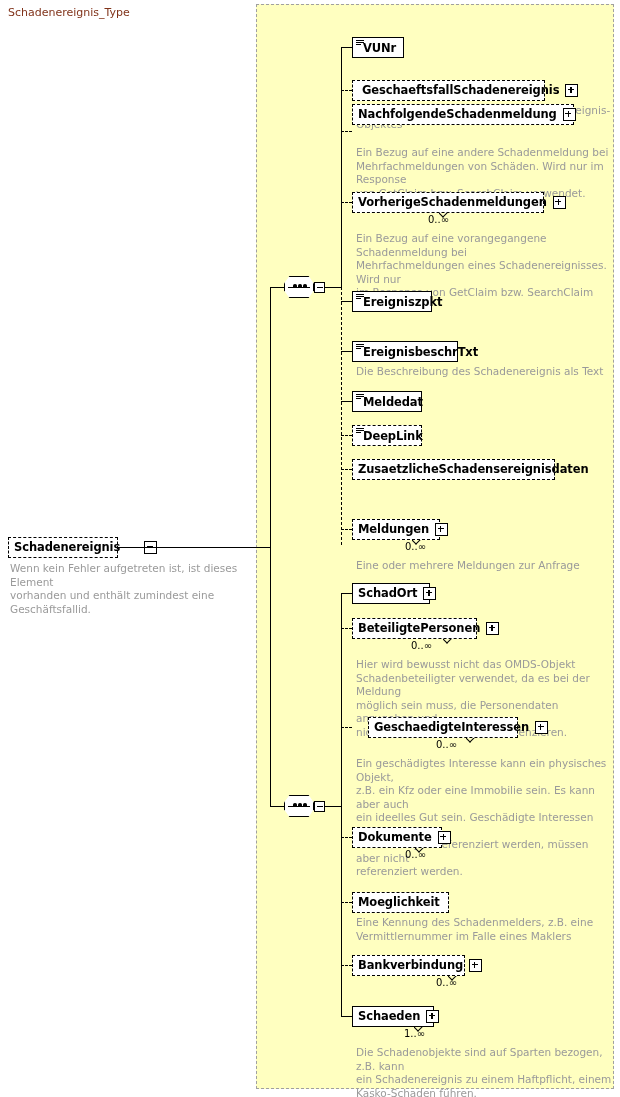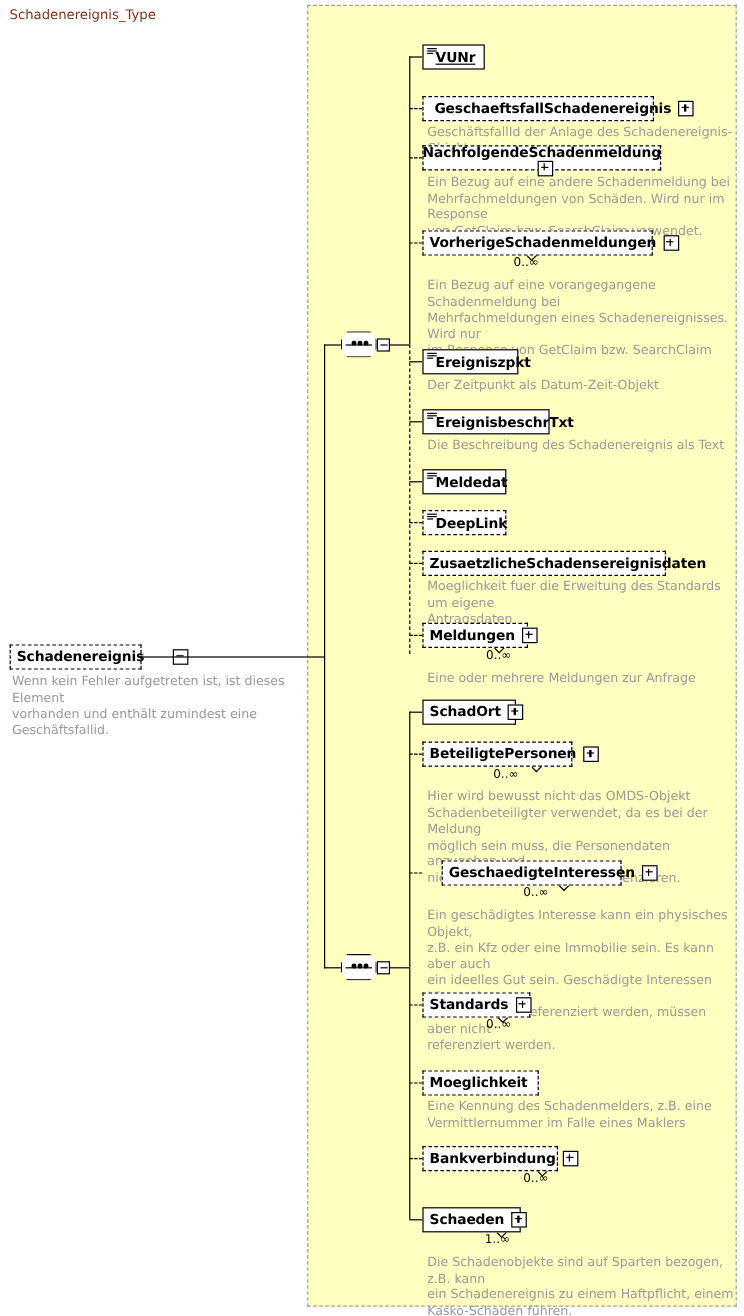--- a/index.html
+++ b/index.html
@@ -307,39 +307,39 @@
       <div class="dot d3"></div>
     <div class="sq-shadow"></div>
     <div class="sq"></div>
   </div>
 
   <div class="ln h" style="left:325px; top:287px; width:16px;"></div>
   <div class="ln v" style="left:341px; top:47px; height:240px;"></div>
   <div class="ln dash-v" style="left:341px; top:287px; height:258px;"></div>
 
   <div class="ln h" style="left:341px; top:47px; width:11px;"></div>
-  <div class="node has-marker" style="left:352px; top:37px; width:52px;text-decoration:underline;">
+  <div class="node has-marker" style="left:352px; top:37px; width:52px;">
     <span class="simple-marker">
         <i></i>
         <i></i>
         <i></i>
       </span>
     <span class="label">VUNr</span>
   </div>
 
   <div class="ln dash-h" style="left:341px; top:90px; width:11px;"></div>
   <div class="arrow-ref" style="left:352px; top:86px;"></div>
   <div class="node optional" style="left:352px; top:80px; width:193px;">
     <span class="label" style="margin-left:4px;">GeschaeftsfallSchadenereignis</span>
     <span class="ctrl plus"></span>
   </div>
   <div class="anno" style="left:356px; top:104px; width:258px;">GeschäftsfallId der Anlage des Schadenereignis-Objektes</div>
 
   <div class="ln dash-h" style="left:341px; top:131px; width:11px;"></div>
-  <div class="node optional" style="left:352px; top:121px; width:199px;flex-direction:column;">
+  <div class="node optional" style="left:352px; top:104px; width:222px;">
     <span class="label">NachfolgendeSchadenmeldung</span>
     <span class="ctrl plus"></span>
   </div>
   <div class="anno" style="left:356px; top:146px; width:258px;">Ein Bezug auf eine andere Schadenmeldung bei
 Mehrfachmeldungen von Schäden. Wird nur im Response
 von GetClaim bzw. SearchClaim verwendet.</div>
 
   <div class="ln dash-h" style="left:341px; top:202px; width:11px;"></div>
   <div class="node optional" style="left:352px; top:192px; width:192px;">
     <span class="label">VorherigeSchadenmeldungen</span>
@@ -354,21 +354,20 @@
 
   <div class="ln h" style="left:341px; top:301px; width:11px;"></div>
   <div class="node has-marker" style="left:352px; top:291px; width:80px;">
     <span class="simple-marker">
         <i></i>
         <i></i>
         <i></i>
       </span>
     <span class="label">Ereigniszpkt</span>
   </div>
-  <div class="anno" style="left:356px; top:315px; width:258px;">Der Zeitpunkt als Datum-Zeit-Objekt</div>
 
   <div class="ln h" style="left:341px; top:351px; width:11px;"></div>
   <div class="node has-marker" style="left:352px; top:341px; width:106px;">
     <span class="simple-marker">
         <i></i>
         <i></i>
         <i></i>
       </span>
     <span class="label">EreignisbeschrTxt</span>
   </div>
@@ -391,22 +390,20 @@
         <i></i>
         <i></i>
       </span>
     <span class="label">DeepLink</span>
   </div>
 
   <div class="ln dash-h" style="left:341px; top:469px; width:11px;"></div>
   <div class="node optional" style="left:352px; top:459px; width:203px;">
     <span class="label">ZusaetzlicheSchadensereignisdaten</span>
   </div>
-  <div class="anno" style="left:356px; top:483px; width:258px;">Moeglichkeit fuer die Erweitung des Standards um eigene
-Antragsdaten</div>
 
   <div class="ln dash-h" style="left:341px; top:529px; width:11px;"></div>
   <div class="node optional" style="left:352px; top:519px; width:88px;">
     <span class="label">Meldungen</span>
     <span class="ctrl plus"></span>
   </div>
   <div class="occurs-chevron" style="left:412px; top:540px;"></div>
   <div class="occurs" style="left:405px; top:541px;">0..∞</div>
   <div class="anno" style="left:356px; top:559px; width:258px;">Eine oder mehrere Meldungen zur Anfrage</div>
 
@@ -450,21 +447,21 @@
   <div class="occurs-chevron" style="left:466px; top:738px;"></div>
   <div class="occurs" style="left:436px; top:739px;">0..∞</div>
   <div class="anno" style="left:356px; top:757px; width:258px;">Ein geschädigtes Interesse kann ein physisches Objekt,
 z.B. ein Kfz oder eine Immobilie sein. Es kann aber auch
 ein ideelles Gut sein. Geschädigte Interessen können im
 Schadenobjekt referenziert werden, müssen aber nicht
 referenziert werden.</div>
 
   <div class="ln dash-h" style="left:341px; top:837px; width:11px;"></div>
   <div class="node optional" style="left:352px; top:827px; width:90px;">
-    <span class="label">Standards</span>
+    <span class="label">Dokumente</span>
     <span class="ctrl plus"></span>
   </div>
   <div class="occurs-chevron" style="left:415px; top:848px;"></div>
   <div class="occurs" style="left:405px; top:849px;">0..∞</div>
 
   <div class="ln dash-h" style="left:341px; top:902px; width:11px;"></div>
   <div class="node optional" style="left:352px; top:892px; width:97px;">
     <span class="label">Moeglichkeit</span>
   </div>
   <div class="anno" style="left:356px; top:916px; width:258px;">Eine Kennung des Schadenmelders, z.B. eine

